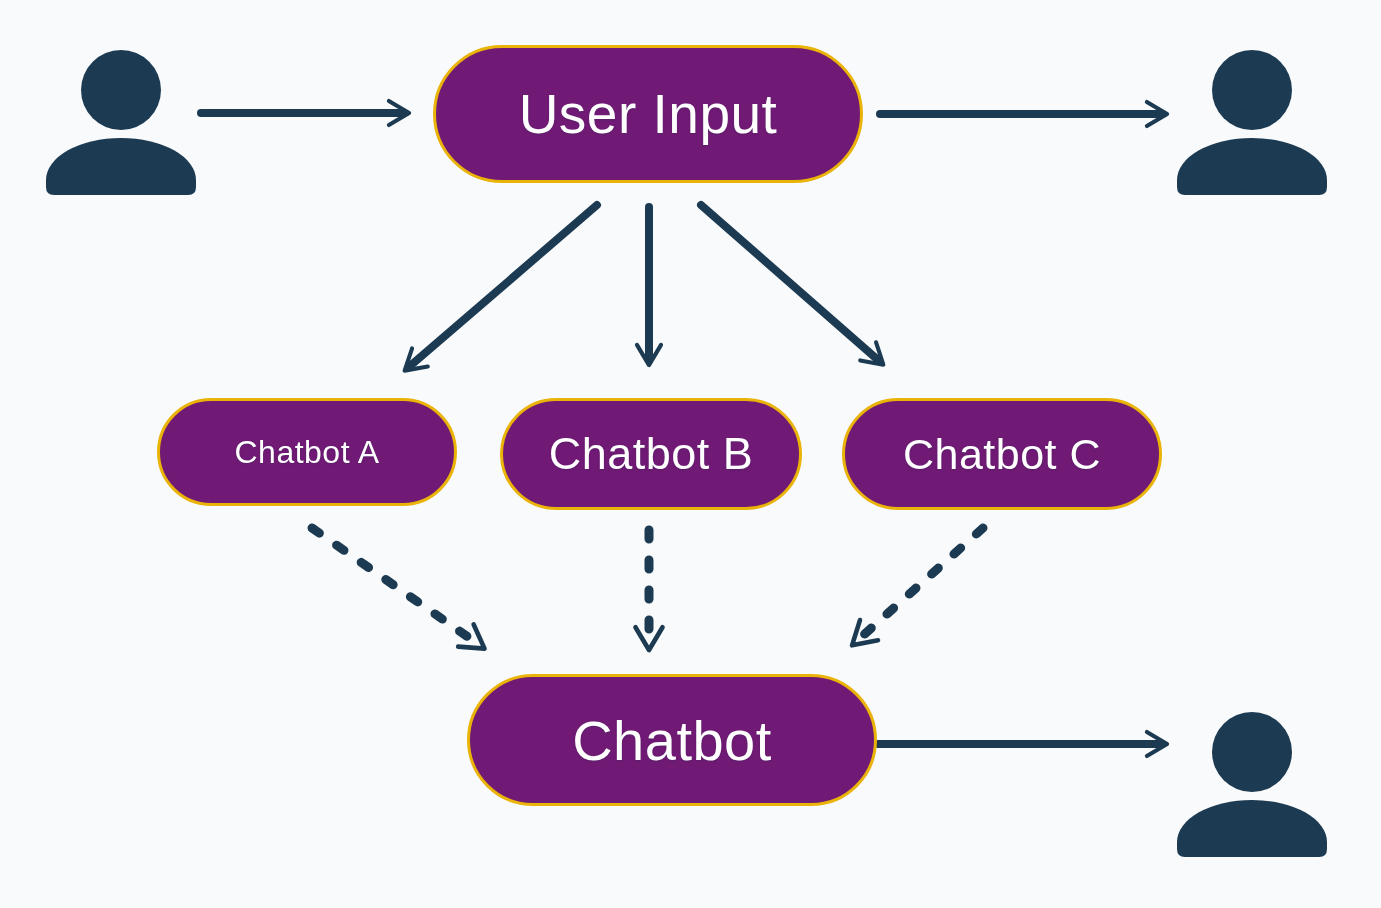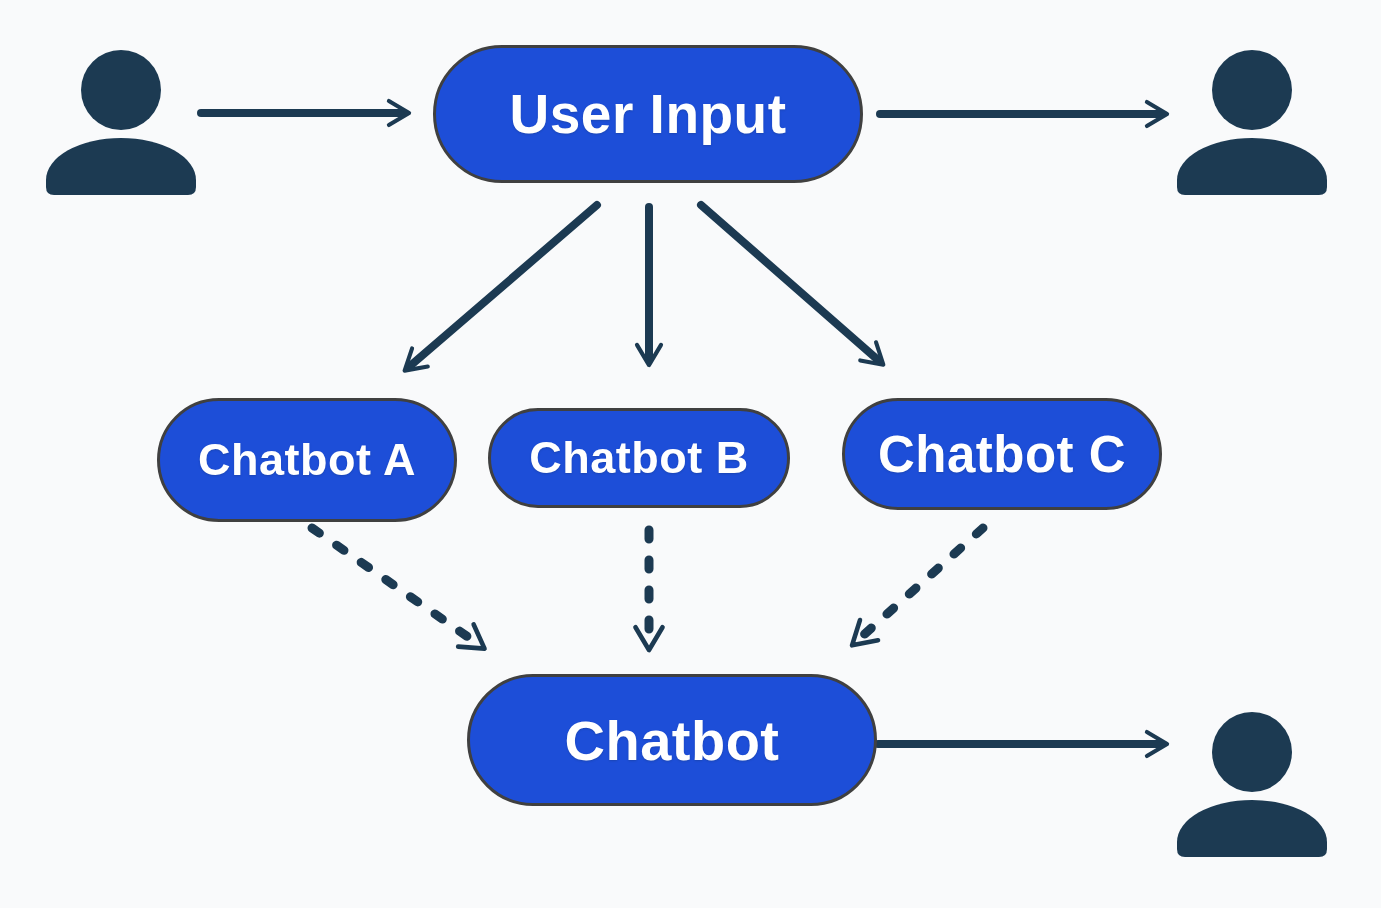--- a/index.html
+++ b/index.html
@@ -7,34 +7,34 @@
     position:relative;
     width:1381px;height:908px;
     background:#f9fafb;
     overflow:hidden;
     font-family:"Liberation Sans","DejaVu Sans",sans-serif;
   }
   .layer{position:absolute;left:0;top:0;}
   .pill{
     position:absolute;
     display:flex;align-items:center;justify-content:center;
-    background:#1d4ed8;
-    border:3px solid #404040;
+    background:#701a75;
+    border:3px solid #eab308;
     border-radius:200px;
     color:#ffffff;
-    font-weight:700;
+    font-weight:400;
     box-sizing:border-box;
     white-space:nowrap;
     text-shadow:0 1px 2px rgba(23,48,71,0.25);
     letter-spacing:0.5px;
   }
   #node-user-input{left:433px;top:45px;width:430px;height:138px;font-size:55px;}
-  #node-chatbot-a {left:157px;top:398px;width:300px;height:124px;font-size:45px;}
-  #node-chatbot-b {left:488px;top:398px;width:302px;height:100px;font-size:45px;margin-top:10px;}
-  #node-chatbot-c {left:842px;top:398px;width:320px;height:112px;font-size:51px;}
+  #node-chatbot-a {left:157px;top:398px;width:300px;height:108px;font-size:32px;}
+  #node-chatbot-b {left:500px;top:398px;width:302px;height:112px;font-size:45px;}
+  #node-chatbot-c {left:842px;top:398px;width:320px;height:112px;font-size:43px;}
   #node-response  {left:467px;top:674px;width:410px;height:132px;font-size:56px;}
   .dashed{stroke-width:9;stroke-dasharray:9 21;}
 </style>
 </head>
 <body>
 
 <div class="canvas">
 
   <svg class="layer" width="1381" height="908" viewBox="0 0 1381 908">
     <defs>

